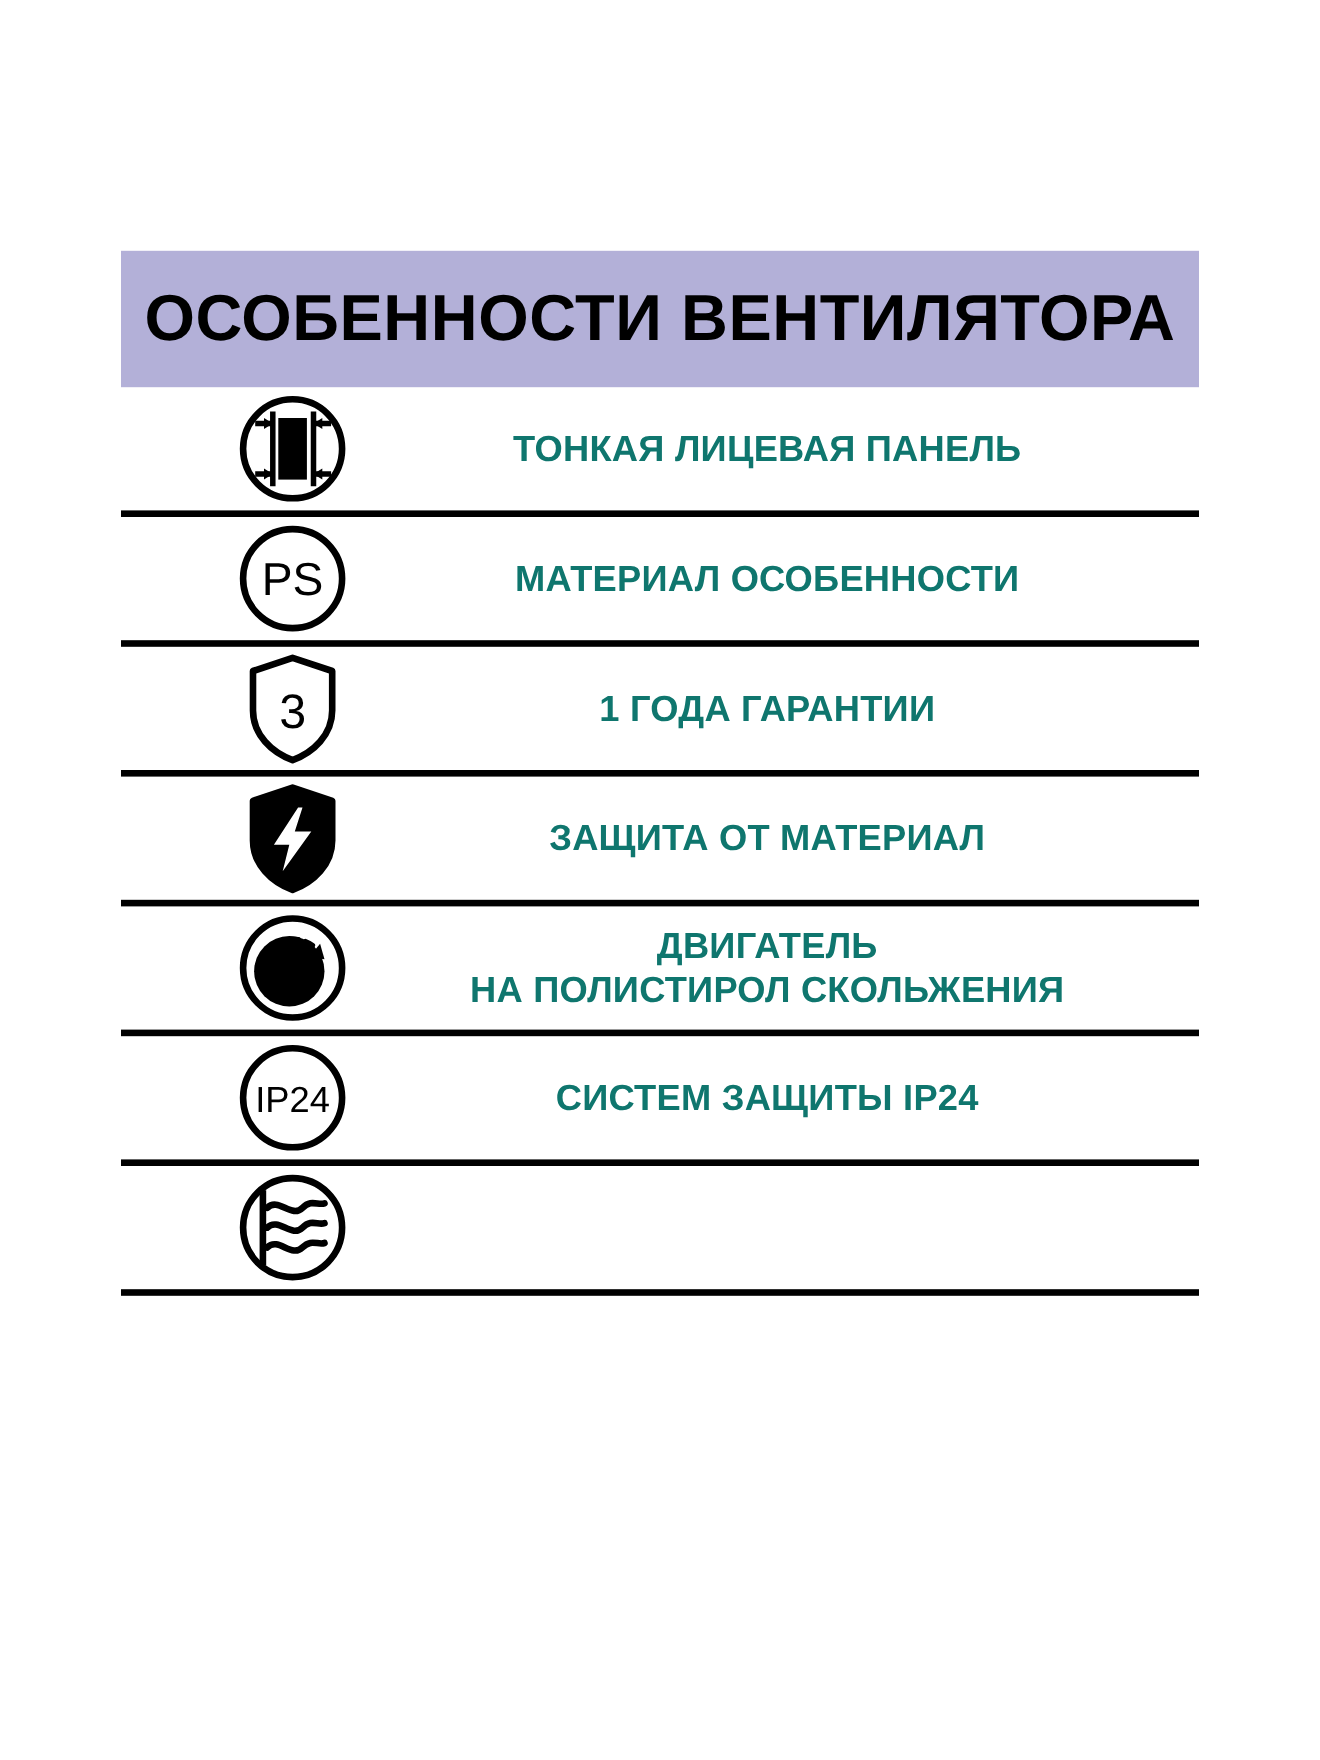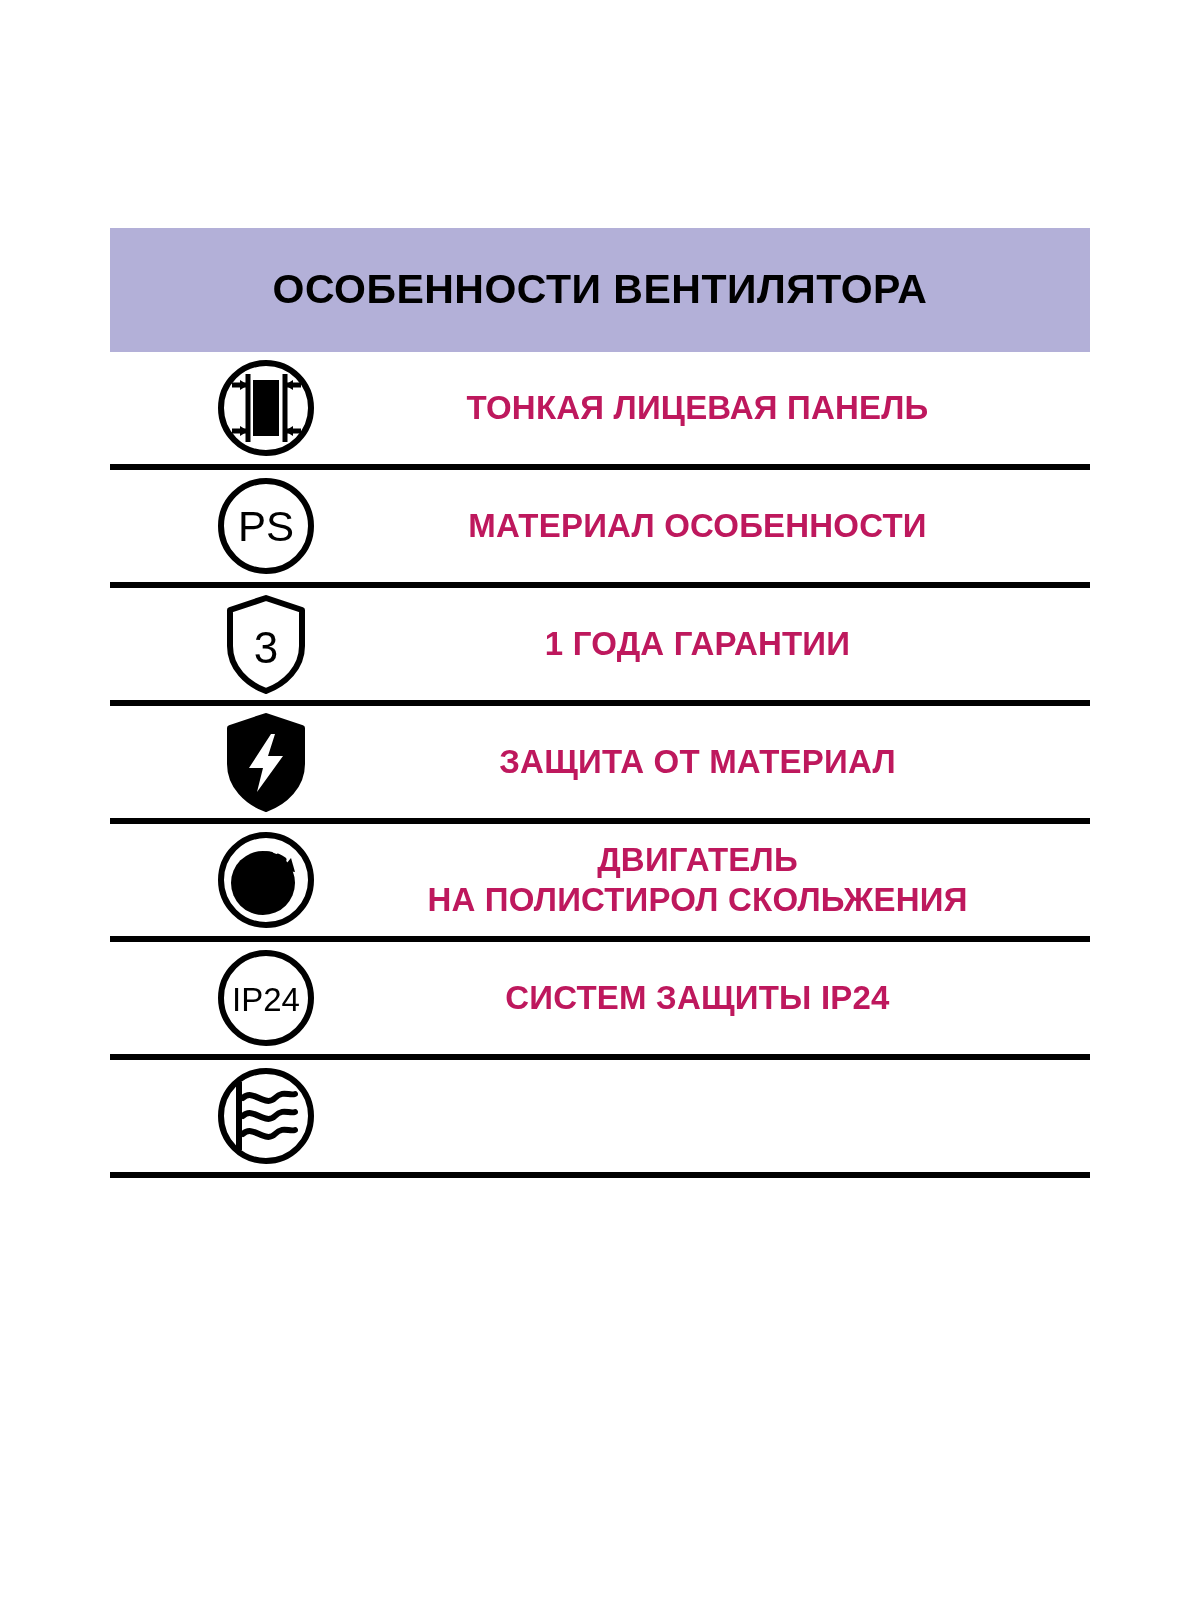--- a/index.html
+++ b/index.html
@@ -26,21 +26,21 @@
     width: 980px;
   }
   .features-header {
     background: #b3b0d8;
     height: 124px;
     display: flex;
     align-items: center;
     justify-content: center;
   }
   .features-header-title {
-    font-size: 41px;
+    font-size: 59px;
     font-weight: bold;
     letter-spacing: 0.5px;
     color: #000000;
     text-align: center;
     line-height: 1.05;
     white-space: nowrap;
   }
   .rows {
     display: block;
   }
@@ -64,21 +64,21 @@
   .label-cell {
     flex: 1;
     display: flex;
     align-items: center;
     justify-content: center;
     padding-right: 20px;
   }
   .feature-label {
     font-size: 33px;
     font-weight: bold;
-    color: #be185d;
+    color: #0f766e;
     text-align: center;
     line-height: 1.22;
     letter-spacing: 0.2px;
     white-space: pre-line;
   }
   svg { display: block; }
 </style>
 </head>
 <body>
 

